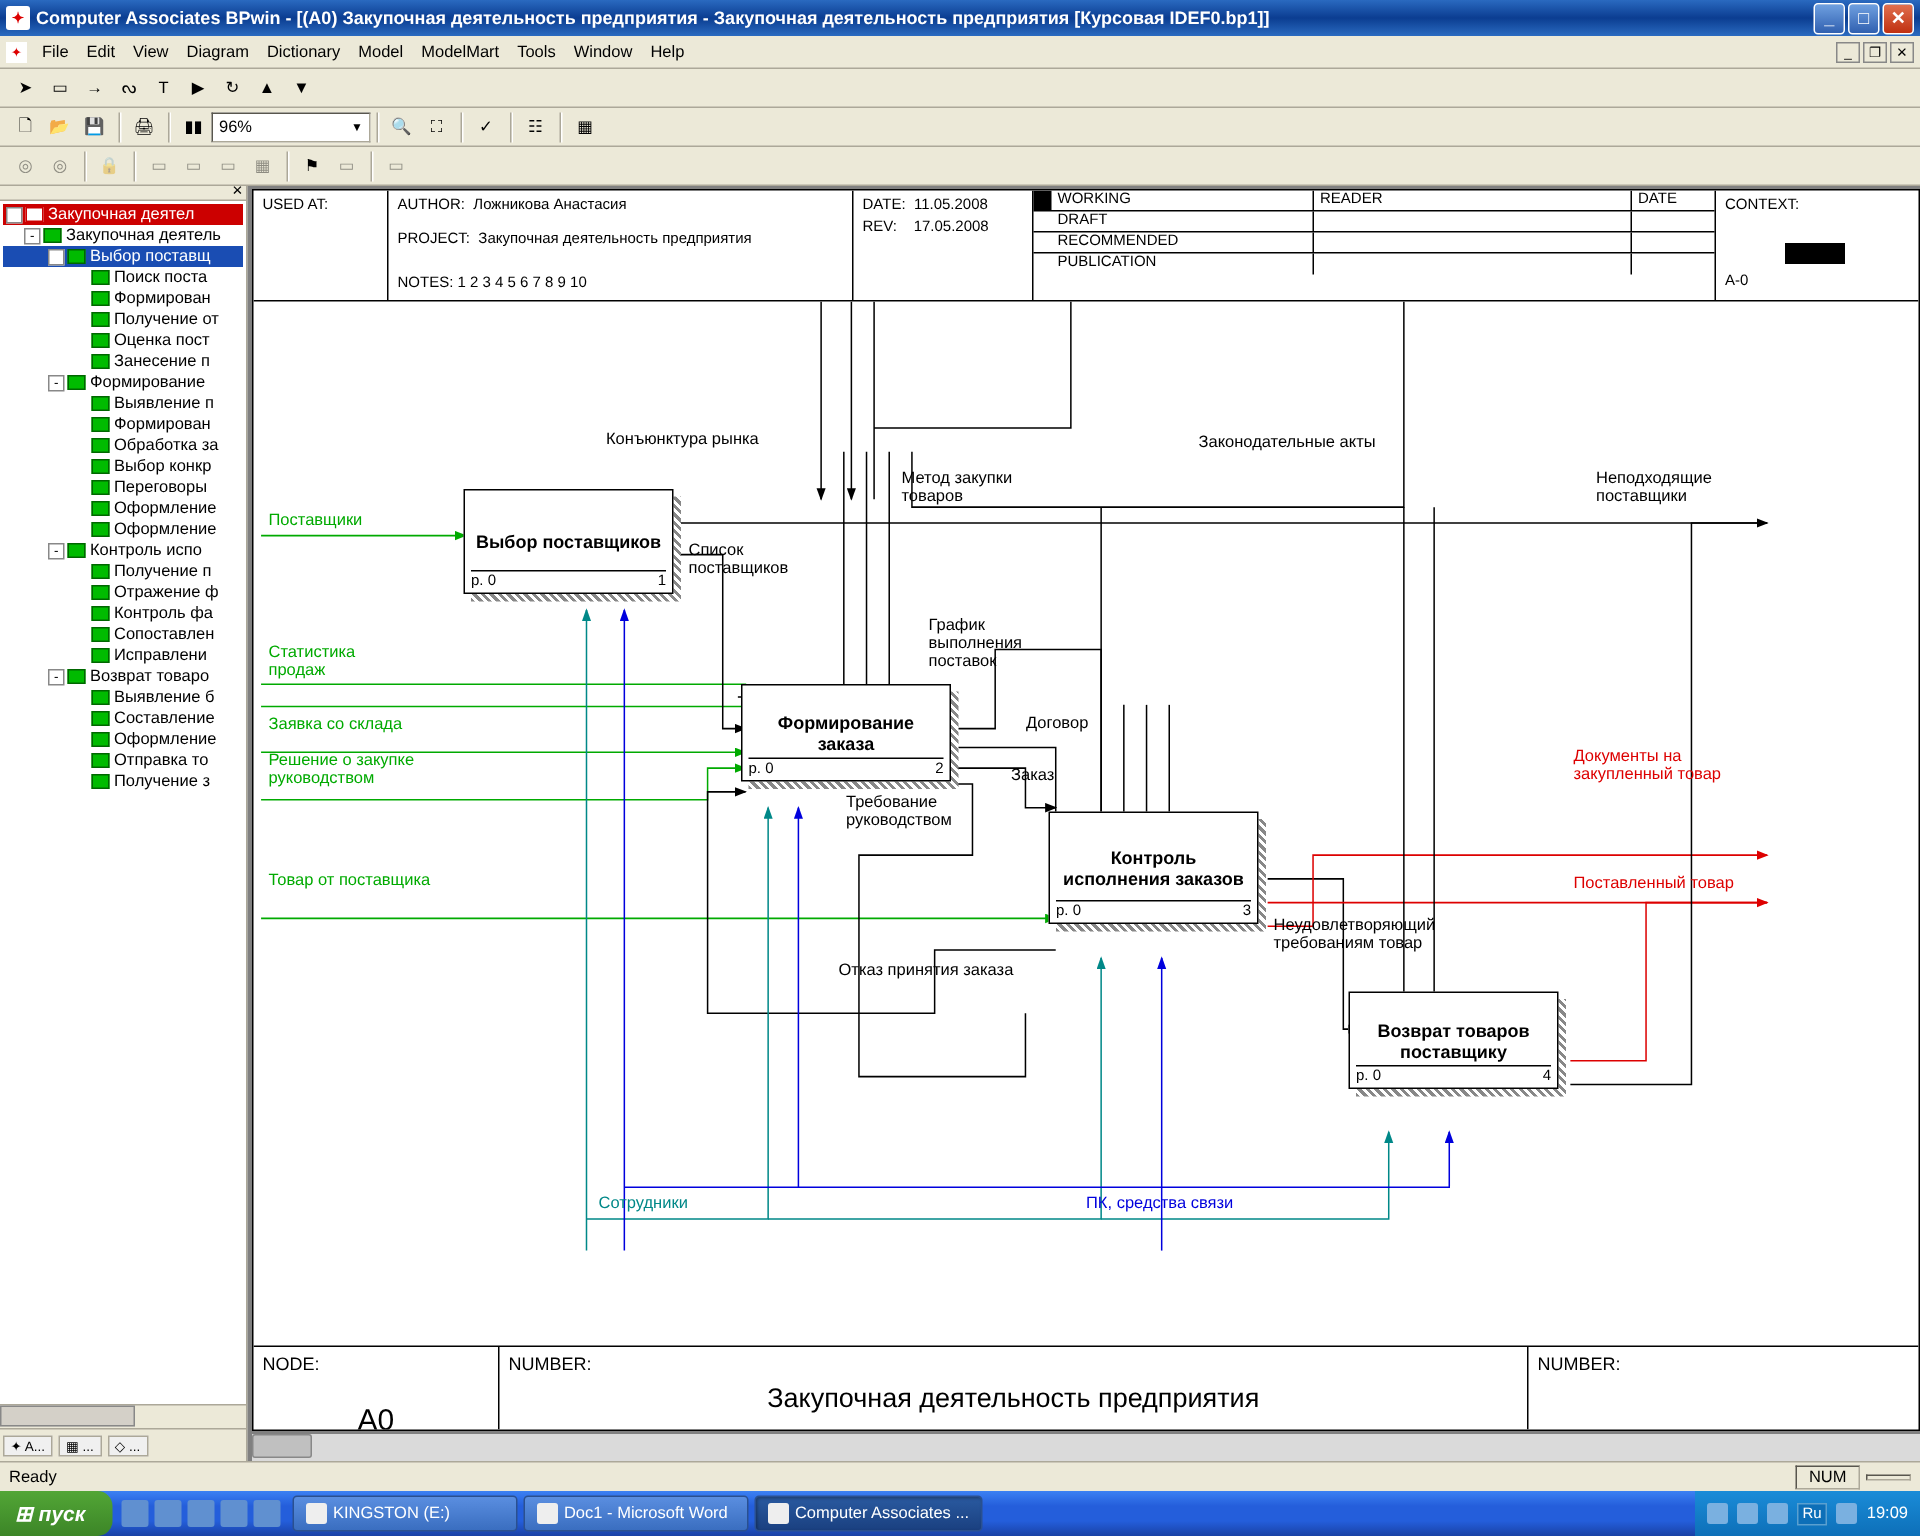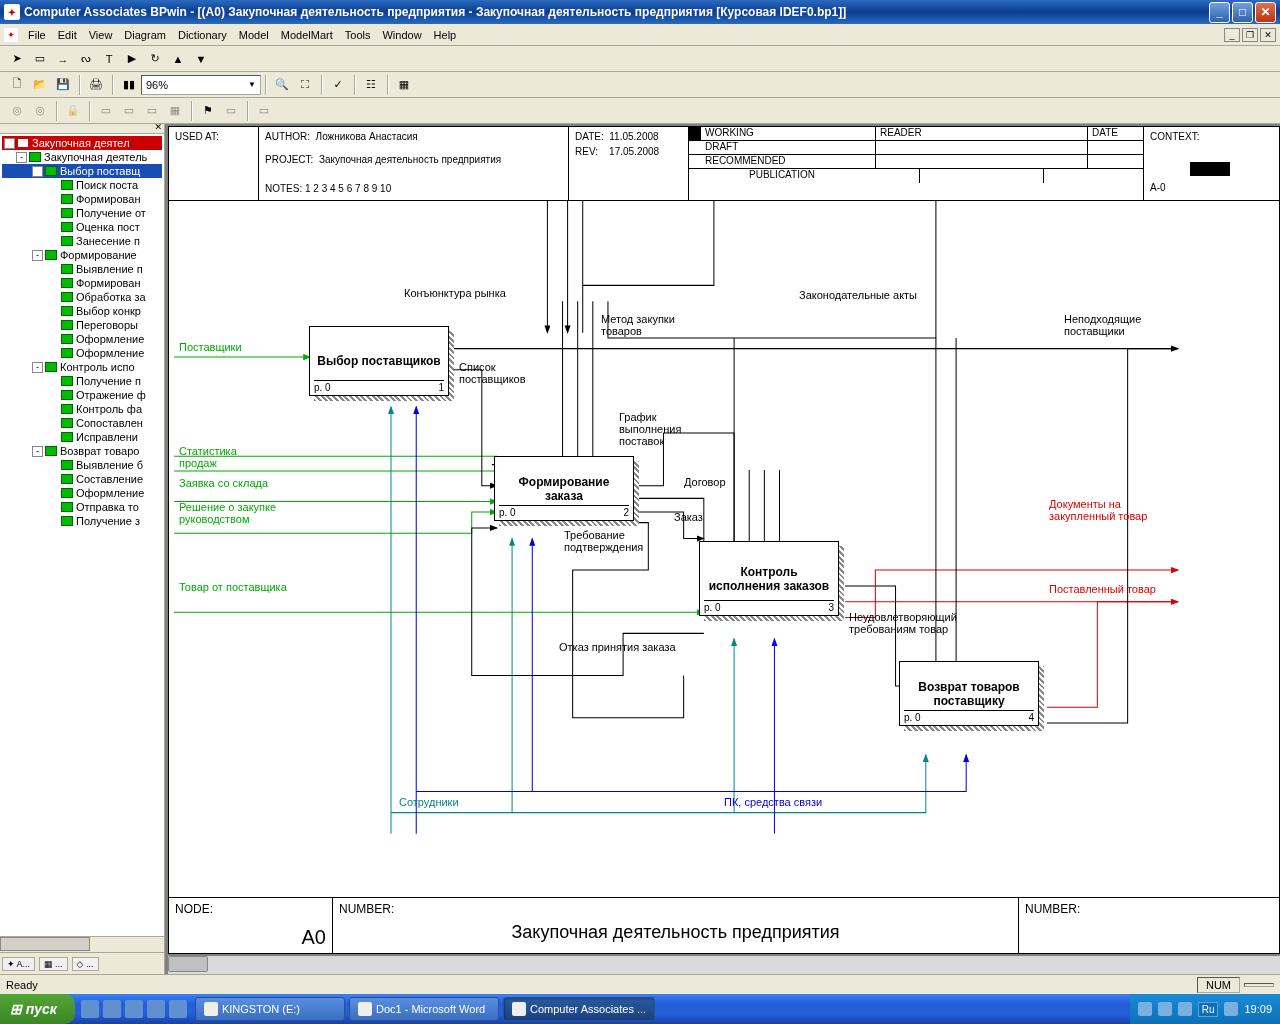--- a/index.html
+++ b/index.html
@@ -17,21 +17,21 @@
 .menubar .mi { padding: 2px 6px; cursor: pointer; }
 .menubar .mi:first-child { margin-left: 4px; }
 .menubar .appicon { width: 14px; height: 14px; background: #fff; margin-right: 4px; display: inline-flex; align-items: center; justify-content: center; color: #d00; font-size: 9px; }
 .mdi-btns { display: flex; margin-left: auto; }
 .mdi-btns .mb { width: 16px; height: 14px; border: 1px solid #888; background: #ece9d8; margin-left: 2px; cursor: pointer; display: flex; align-items: center; justify-content: center; font-size: 9px; }
 
 
 .toolbar { background: #ece9d8; height: 26px; display: flex; align-items: center; padding: 0 6px; border-bottom: 1px solid #aca899; }
 .tbtn { width: 22px; height: 22px; display: flex; align-items: center; justify-content: center; cursor: pointer; border: 1px solid transparent; margin-right: 1px; }
 .tsep { width: 2px; height: 20px; border-left: 1px solid #aca899; border-right: 1px solid #fff; margin: 0 4px; }
-.zoom-combo { width: 120px; height: 20px; border: 1px inset #aca899; background: #fff; display: flex; align-items: center; padding: 0 4px; cursor: pointer; }
+.zoom-combo { width: 106px; height: 20px; border: 1px inset #aca899; background: #fff; display: flex; align-items: center; padding: 0 4px; cursor: pointer; }
 .zoom-combo::after { content: '▼'; margin-left: auto; font-size: 8px; }
 
 
 .main { display: flex; height: calc(100% - 24px - 22px - 26px - 26px - 26px - 20px - 30px); }
 .sidebar { width: 165px; background: #fff; border-right: 1px solid #aca899; overflow: hidden; display: flex; flex-direction: column; }
 .tree-header { height: 10px; background: #ece9d8; border-bottom: 1px solid #aca899; position: relative; }
 .tree-header::after { content: '✕'; position: absolute; right: 2px; top: -2px; font-size: 9px; cursor: pointer; }
 .tree { flex: 1; overflow: auto; padding: 2px; font-size: 11px; }
 .tnode { display: flex; align-items: center; padding: 1px 2px; white-space: nowrap; cursor: pointer; }
 .tnode .exp { width: 11px; height: 11px; border: 1px solid #888; background: #fff; display: flex; align-items: center; justify-content: center; font-size: 9px; margin-right: 2px; line-height: 1; }
@@ -52,32 +52,32 @@
 
 
 .idef-header { position: absolute; top: 0; left: 0; right: 0; height: 74px; border-bottom: 1px solid #000; display: flex; font-size: 10px; }
 .idef-header > div { border-right: 1px solid #000; padding: 4px 6px; }
 .idef-col1 { width: 90px; }
 .idef-col2 { width: 310px; }
 .idef-col3 { width: 120px; }
 .idef-col4 { flex: 1; padding: 0 !important; }
 .idef-col5 { width: 135px; border-right: none !important; }
 .status-row { height: 14px; display: flex; border-bottom: 1px solid #000; }
-.status-row:last-child { border-bottom: none; gap: 44px; }
+.status-row:last-child { border-bottom: none; }
 .status-row .sr-bar { width: 12px; background: #000; }
 .status-row .sr-lab { padding: 0 4px; border-right: 1px solid #000; width: 175px; }
 .status-row .sr-reader { flex: 1; padding: 0 4px; border-right: 1px solid #000; }
 .status-row .sr-date { width: 55px; padding: 0 4px; }
 .ctx-box { width: 40px; height: 14px; background: #000; margin-top: 20px; margin-left: 40px; }
 
 
 .idef-footer { position: absolute; bottom: 0; left: 0; right: 0; height: 56px; border-top: 1px solid #000; display: flex; font-size: 12px; }
 .idef-footer > div { border-right: 1px solid #000; padding: 4px 6px; }
 .ft-node { width: 164px; display: flex; flex-direction: column; }
-.ft-node-val { font-size: 20px; text-align: right; margin-top: 10px; }
+.ft-node-val { font-size: 20px; text-align: center; margin-top: 20px; }
 .ft-title { flex: 1; }
 .ft-title-val { text-align: center; font-size: 18px; margin-top: 6px; }
 .ft-num { width: 260px; border-right: none !important; }
 
 
 .diagram { position: absolute; top: 74px; left: 0; right: 0; bottom: 56px; }
 .box { position: absolute; background: #fff; border: 1px solid #000; font-size: 12px; font-weight: bold; text-align: center; display: flex; flex-direction: column; justify-content: center; padding: 4px; }
 .box-shadow { position: absolute; background: repeating-linear-gradient(45deg, #888 0 2px, #fff 2px 4px); }
 .box .bft { position: absolute; bottom: 2px; left: 4px; right: 4px; display: flex; justify-content: space-between; font-size: 10px; font-weight: normal; border-top: 1px solid #000; padding-top: 1px; }
 .label { position: absolute; font-size: 11px; white-space: nowrap; }
@@ -382,33 +382,33 @@
         <div class="box-shadow" style="left:735px;top:465px;width:140px;height:65px"></div>
         <div class="box" style="left:730px;top:460px;width:140px;height:65px">
           <span>Возврат товаров поставщику</span>
           <div class="bft">
               <span>p. 0</span>
               <span>4</span>
             </div>
         </div>
 
         <div class="label green" style="left:10px;top:140px">Поставщики</div>
-        <div class="label green" style="left:10px;top:244px;white-space:normal;width:80px">Статистика продаж</div>
+        <div class="label green" style="left:10px;top:228px;white-space:normal;width:80px">Статистика продаж</div>
         <div class="label green" style="left:10px;top:276px">Заявка со склада</div>
         <div class="label green" style="left:10px;top:300px;white-space:normal;width:120px">Решение о закупке руководством</div>
         <div class="label green" style="left:10px;top:380px">Товар от поставщика</div>
 
         <div class="label black" style="left:235px;top:86px">Конъюнктура рынка</div>
         <div class="label black" style="left:432px;top:112px;white-space:normal;width:100px">Метод закупки товаров</div>
         <div class="label black" style="left:630px;top:88px">Законодательные акты</div>
         <div class="label black" style="left:290px;top:160px;white-space:normal;width:90px">Список поставщиков</div>
         <div class="label black" style="left:450px;top:210px;white-space:normal;width:90px">График выполнения поставок</div>
         <div class="label black" style="left:515px;top:275px">Договор</div>
         <div class="label black" style="left:505px;top:310px">Заказ</div>
-        <div class="label black" style="left:395px;top:328px;white-space:normal;width:100px">Требование подтверждения</div>
+        <div class="label black" style="left:395px;top:328px;white-space:normal;width:100px">Требование руководством</div>
         <div class="label black" style="left:390px;top:440px">Отказ принятия заказа</div>
         <div class="label black" style="left:895px;top:112px;white-space:normal;width:100px">Неподходящие поставщики</div>
         <div class="label black" style="left:680px;top:410px;white-space:normal;width:130px">Неудовлетворяющий требованиям товар</div>
 
         <div class="label red" style="left:880px;top:285px;white-space:normal;width:120px">Документы на закупленный товар</div>
         <div class="label red" style="left:880px;top:370px">Поставленный товар</div>
 
         <div class="label teal" style="left:230px;top:595px">Сотрудники</div>
         <div class="label blue" style="left:555px;top:595px">ПК, средства связи</div>
       </div>

